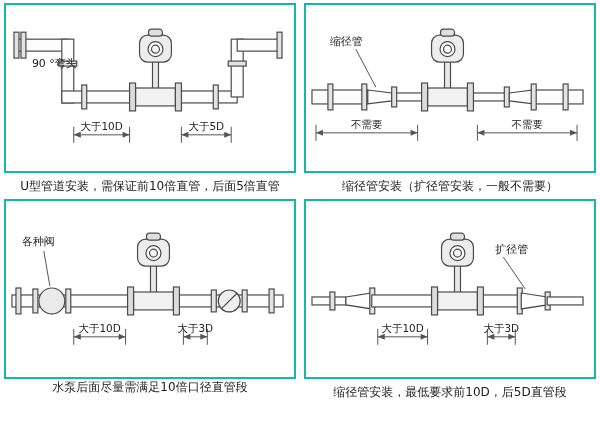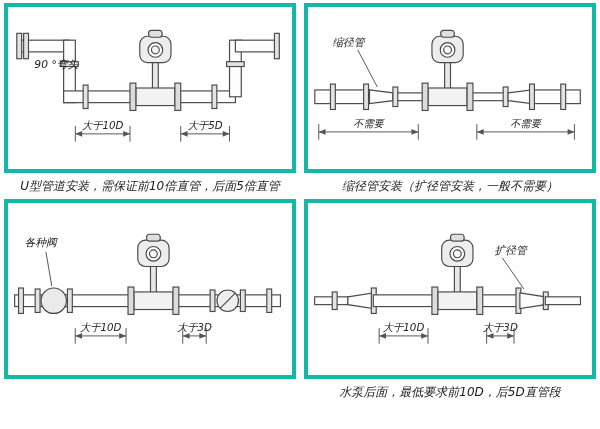--- a/index.html
+++ b/index.html
@@ -11,34 +11,32 @@
   }
   .grid {
     display: grid;
     grid-template-columns: 1fr 1fr;
     column-gap: 8px;
     row-gap: 4px;
     padding: 3px 4px;
   }
   .panel { display: flex; flex-direction: column; }
   .box {
-    border: 4px solid #14b8a6;
+    border: 2px solid #14b8a6;
     background: #ffffff;
     height: 170px;
-    font-style: italic;
   }
   .box.tall { height: 180px; }
   .box svg { display: block; width: 100%; height: 100%; }
   .caption {
     text-align: center;
     font-size: 12px;
     color: #1c1c1c;
     line-height: 1.4;
     padding-top: 5px;
-    font-style: italic;
   }
   .caption2 {
     text-align: center;
     font-size: 12px;
     color: #1c1c1c;
     line-height: 1.4;
   }
   text { font-family: "DejaVu Sans", sans-serif; }
 </style>
 </head>
@@ -184,20 +182,21 @@
             <line x1="178" y1="120" x2="178" y2="136"></line>
             <line x1="202" y1="120" x2="202" y2="136"></line>
             <line x1="178" y1="128" x2="202" y2="128"></line>
             <polygon points="178,128 185,125 185,131" fill="#555555" stroke="none"></polygon>
             <polygon points="202,128 195,125 195,131" fill="#555555" stroke="none"></polygon>
           </g>
           <text x="190" y="123" font-size="10.5" fill="#222222" text-anchor="middle">大于3D</text>
         </g>
       </svg>
     </div>
+    <div class="caption2">水泵后面尽量需满足10倍口径直管段</div>
   </div>
 
   <div class="panel">
     <div class="box tall">
       <svg viewBox="0 0 289 176">
         <g transform="translate(0,8)">
           <g stroke="#4a4a4a" stroke-width="1.2" fill="#fdfdfd">
             <rect x="6" y="88" width="34" height="8"></rect>
             <rect x="24" y="83" width="5" height="18" fill="#e3e3e3"></rect>
             <polygon points="40,88 66,84 66,100 40,96"></polygon>
@@ -232,16 +231,16 @@
             <line x1="182" y1="120" x2="182" y2="136"></line>
             <line x1="210" y1="120" x2="210" y2="136"></line>
             <line x1="182" y1="128" x2="210" y2="128"></line>
             <polygon points="182,128 189,125 189,131" fill="#555555" stroke="none"></polygon>
             <polygon points="210,128 203,125 203,131" fill="#555555" stroke="none"></polygon>
           </g>
           <text x="196" y="123" font-size="10.5" fill="#222222" text-anchor="middle">大于3D</text>
         </g>
       </svg>
     </div>
-    <div class="caption">水泵后面，最低要求前10D，后5D直管段</div>
+    <div class="caption">缩径管安装，最低要求前10D，后5D直管段</div>
   </div>
 
 </div>
 
 </body></html>

